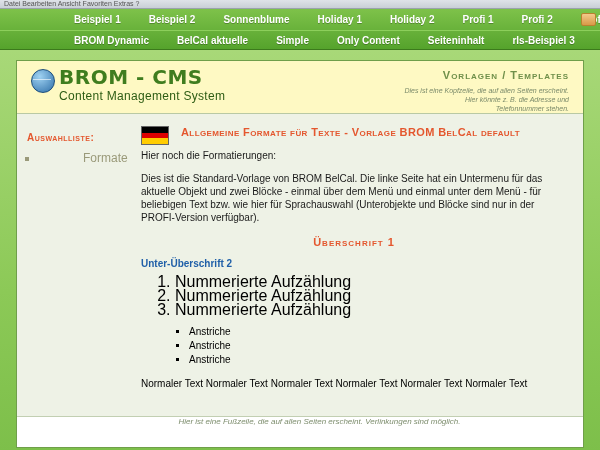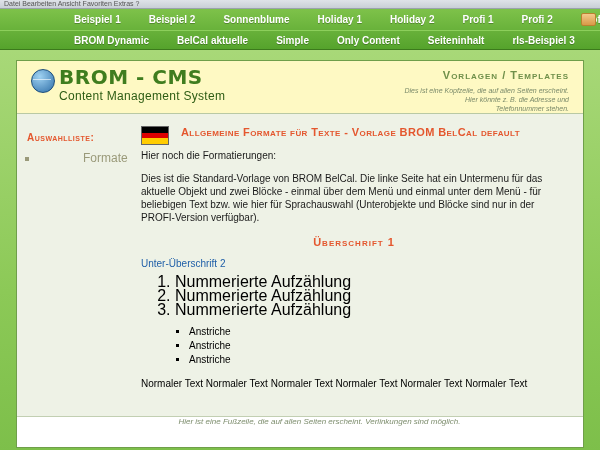--- a/index.html
+++ b/index.html
@@ -217,21 +217,21 @@
     text-align: center;
     color: #e4572e;
     font-size: 11px;
     font-weight: bold;
     font-variant: small-caps;
     letter-spacing: 1px;
     margin: 12px 0 10px 0;
   }
   .h2-blue, .h3-blue {
     color: #1f5fa8;
-    font-weight: normal;
+    font-weight: bold;
     font-size: 10px;
     margin: 0 0 2px 0;
   }
   .h3-blue { margin-bottom: 8px; }
   ol.numbered {
     margin: 6px 0 8px 0;
     padding-left: 34px;
     font-size: 16px;
     line-height: 14px;
   }

